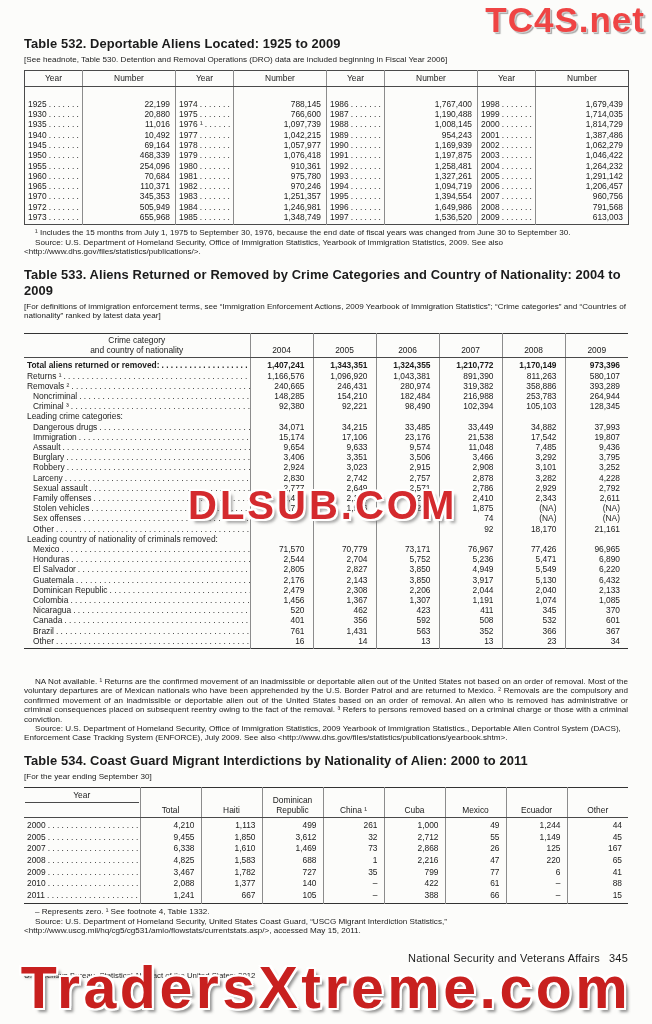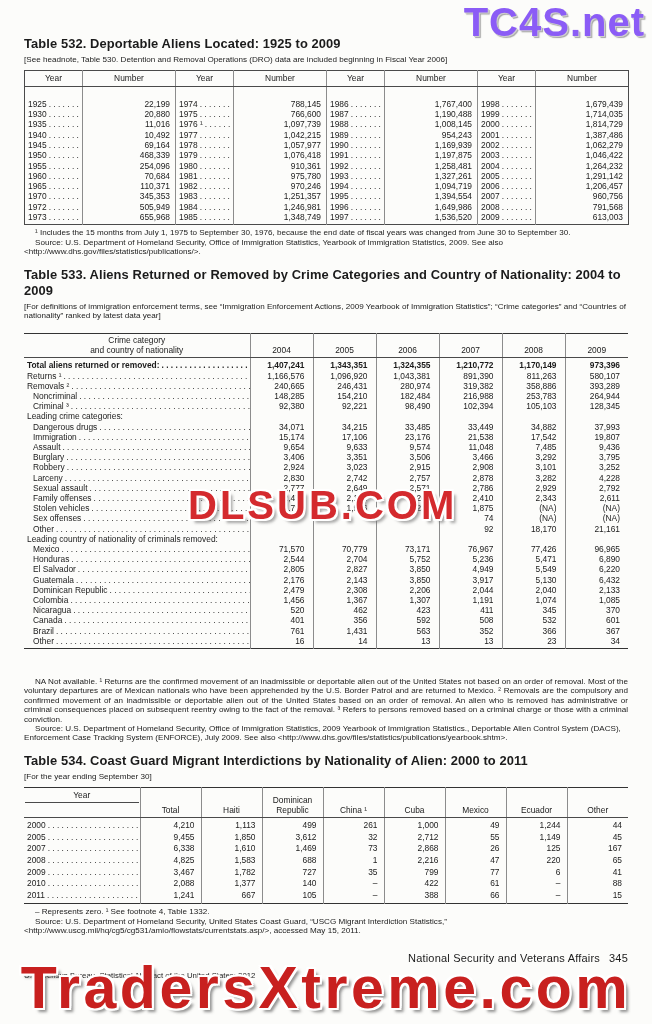--- a/index.html
+++ b/index.html
@@ -57,21 +57,21 @@
   .t534 tbody tr:first-child td{padding-top:2px;}
   .t534 tbody tr:last-child td{padding-bottom:2px;}
 
   
   .footer-line{margin-top:16px;text-align:right;font-size:11px;letter-spacing:.2px;}
   .footer-line .pageno{margin-left:9px;}
   .imprint{margin-top:7px;font-size:7.8px;text-align:left;}
 
   
   .wm{position:absolute;font-weight:bold;white-space:nowrap;pointer-events:none;}
-  .wm-top{top:0;right:7px;font-size:40px;letter-spacing:1px;color:#8b5cf6;
+  .wm-top{top:0;right:7px;font-size:35px;letter-spacing:1px;color:#ef4444;
     text-shadow:1px 1px 0 #cfcfcf,2px 2px 1px rgba(80,80,80,.5);}
   .wm-mid{top:483px;left:188px;font-size:40px;letter-spacing:3px;color:#d42a2e;
     text-shadow:-2px -2px 0 #fff,2px -2px 0 #fff,-2px 2px 0 #fff,2px 2px 0 #fff,0 -2px 0 #fff,0 2px 0 #fff,-2px 0 0 #fff,2px 0 0 #fff,4px 4px 3px rgba(110,110,110,.6);}
   .wm-bottom{bottom:2px;left:50%;transform:translateX(-50%);font-size:59px;letter-spacing:3.5px;color:#c8201f;
     text-shadow:-2px -2px 0 #fff,2px -2px 0 #fff,-2px 2px 0 #fff,2px 2px 0 #fff,0 -2px 0 #fff,0 2px 0 #fff,-2px 0 0 #fff,2px 0 0 #fff,4px 4px 3px rgba(90,90,90,.65);}
 </style>
 </head>
 <body>
 
 <div class="page">

